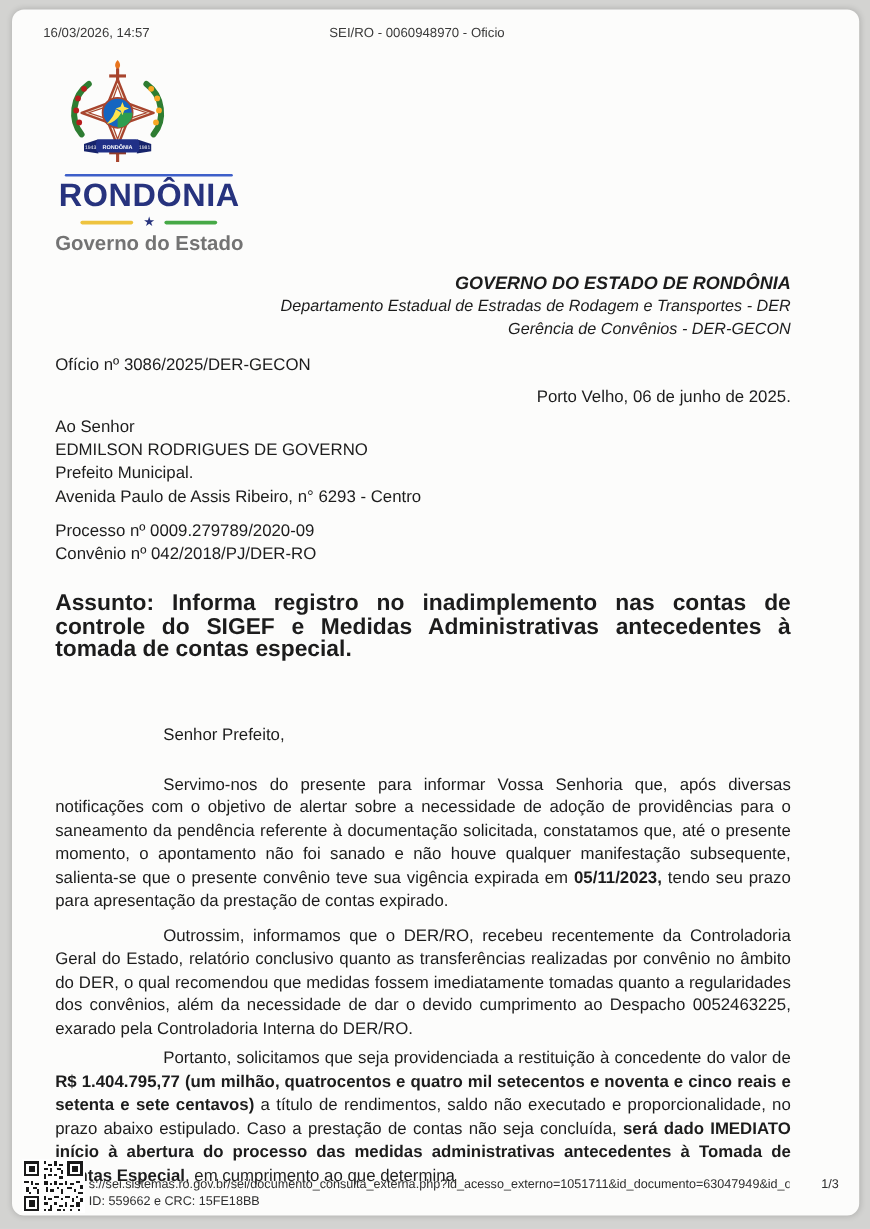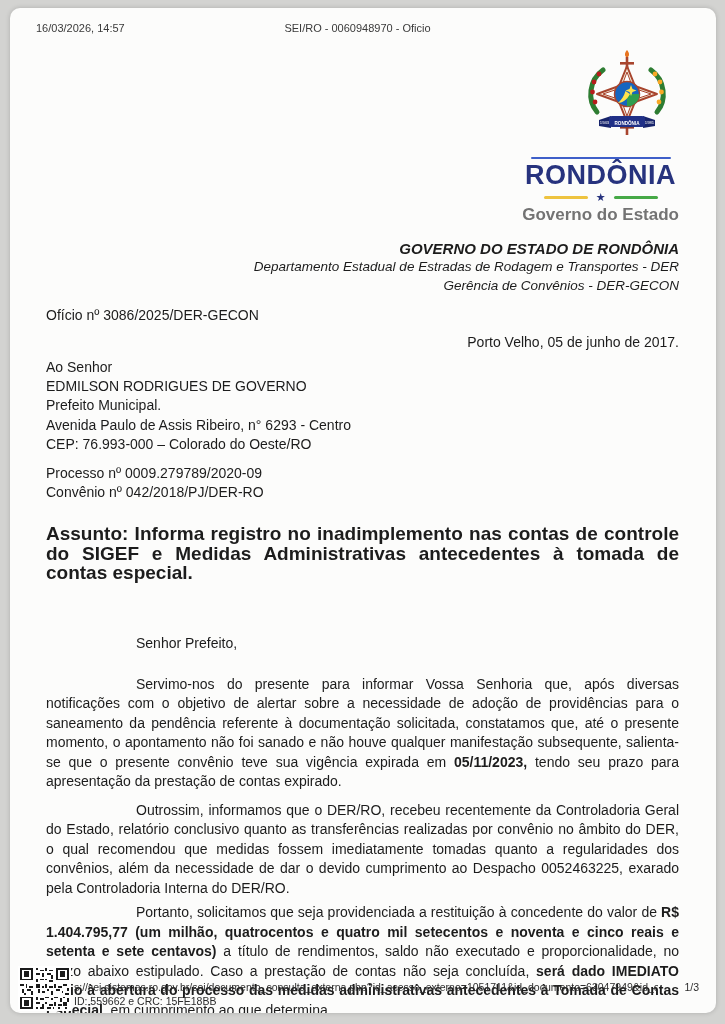--- a/index.html
+++ b/index.html
@@ -16,40 +16,39 @@
     margin: 8px 9px 11px 10px;
     width: 706px;
     height: 1005px;
     background: #fcfcfb;
     border-radius: 10px;
     box-shadow: 0 0 5px rgba(0,0,0,0.18);
     overflow: hidden;
     color: #1c1c1c;
   }
   .content {
-    padding: 0 37px 0 36px;
+    padding: 0 57px 0 36px;
   }
   
   .doc-header {
     display: flex;
     align-items: baseline;
     margin: 14px 0 0 -10px;
     font-size: 11px;
     color: #3a3a3a;
   }
   .doc-header .left  { width: 180px; }
   .doc-header .mid   { flex: 1; text-align: center; }
   .doc-header .right { width: 180px; }
   
   .logo-block {
     margin-top: 16px;
     display: flex;
     flex-direction: column;
-    align-items: flex-end;
-    gap: 12px;
+    align-items: flex-start;
   }
   .wordmark { display: flex; flex-direction: column; align-items: center; margin-top: 5px; }
   .wm-topline { width: 140px; height: 2px; border-radius: 1px; }
   .wm-name {
     margin: 2px 0 0 0;
     font-size: 27px;
     font-weight: 800;
     letter-spacing: 0.5px;
     line-height: 29px;
   }
@@ -188,28 +187,27 @@
       </div>
     </div>
 
     <div class="letterhead">
       <div class="lh1">GOVERNO DO ESTADO DE RONDÔNIA</div>
       <div class="lh2">Departamento Estadual de Estradas de Rodagem e Transportes - DER</div>
       <div class="lh2">Gerência de Convênios - DER-GECON</div>
     </div>
 
     <div class="oficio-line">Ofício nº 3086/2025/DER-GECON</div>
-    <div class="date-line">Porto Velho, 05 de junho de 2017.</div>
+    <div class="date-line">Porto Velho, 06 de junho de 2025.</div>
 
     <div class="addressee">
       <div>Ao Senhor</div>
       <div>EDMILSON RODRIGUES DE GOVERNO</div>
       <div>Prefeito Municipal.</div>
       <div>Avenida Paulo de Assis Ribeiro, n° 6293 - Centro</div>
-      <div>CEP: 76.993-000 – Colorado do Oeste/RO</div>
     </div>
 
     <div class="refs">
       <div>Processo nº 0009.279789/2020-09</div>
       <div>Convênio nº 042/2018/PJ/DER-RO</div>
     </div>
 
     <div class="subject">Assunto: Informa registro no inadimplemento nas contas de controle do SIGEF e Medidas Administrativas antecedentes à tomada de contas especial.</div>
 
     <div class="salutation">Senhor Prefeito,</div>

